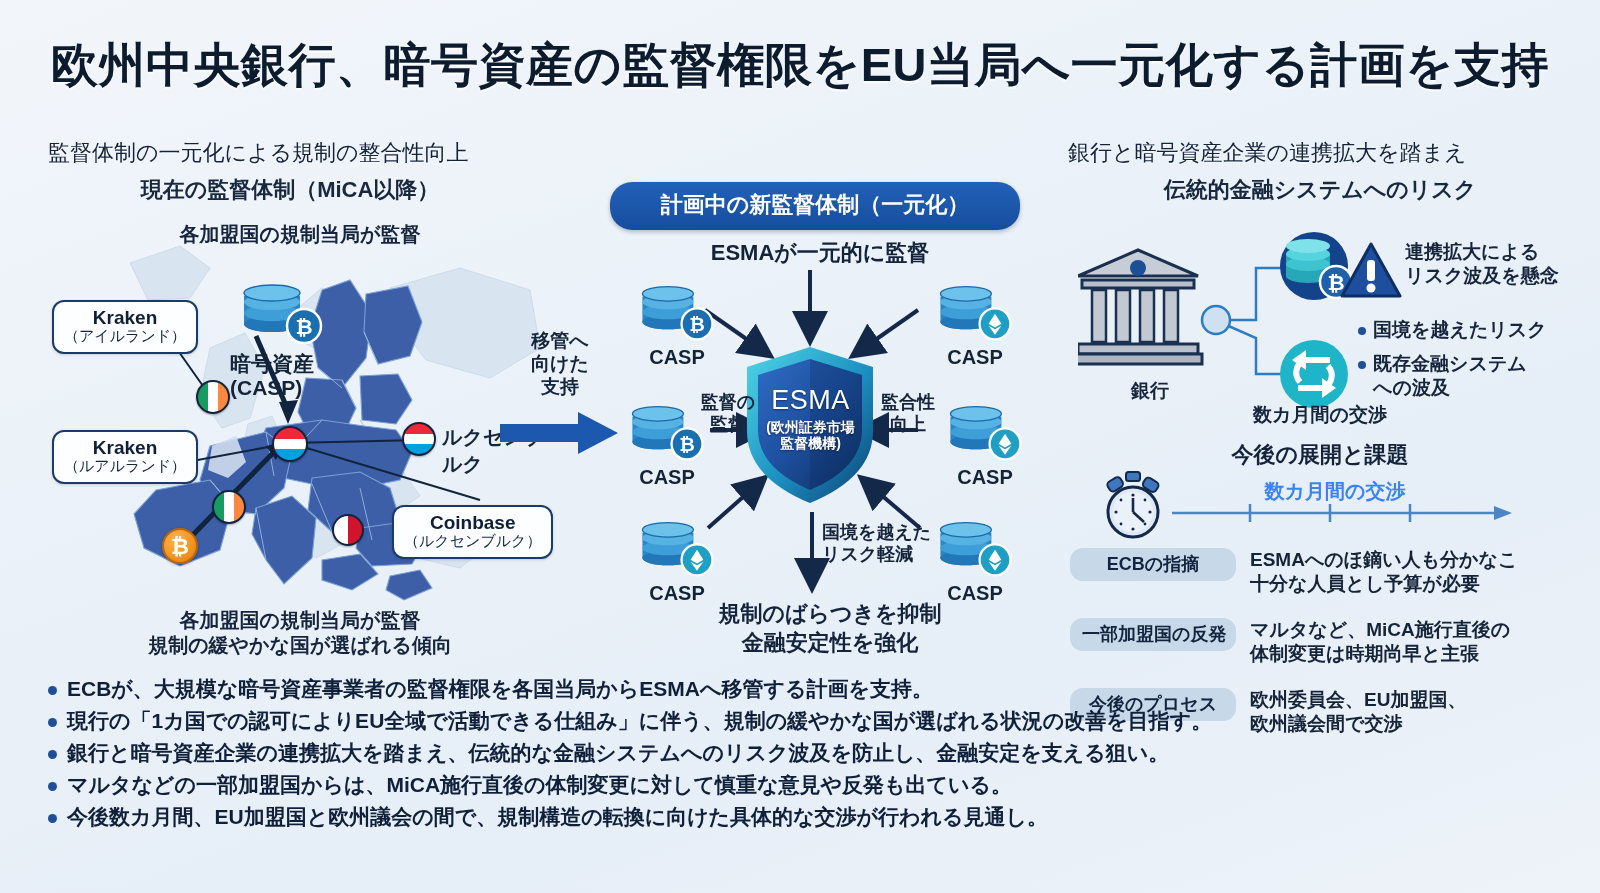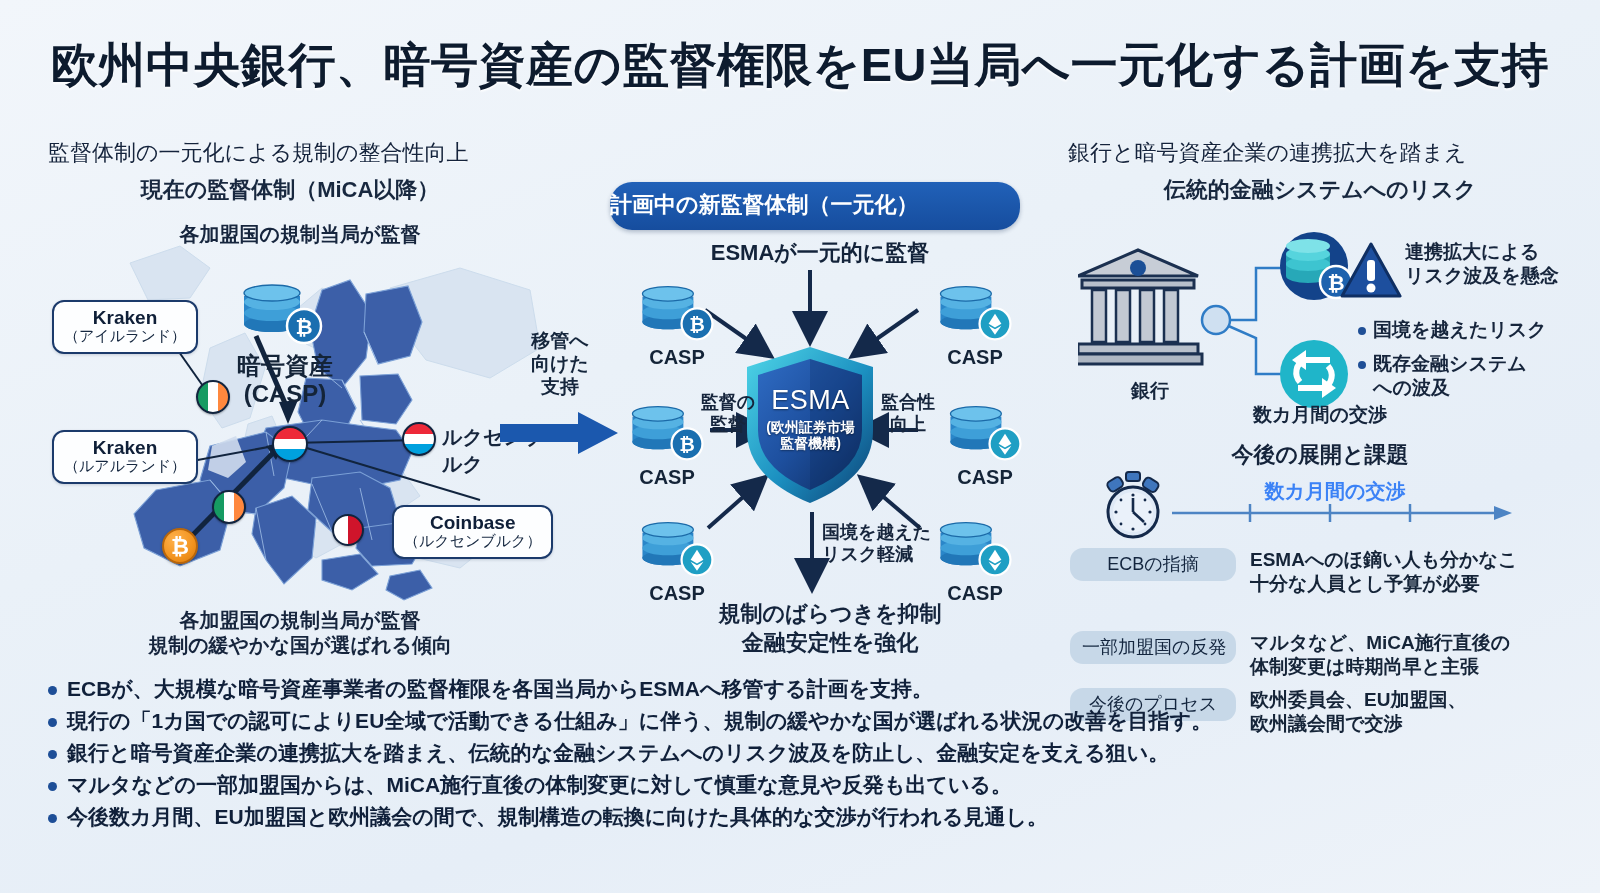--- a/index.html
+++ b/index.html
@@ -84,21 +84,21 @@
     position: absolute; left: 0; top: 0; width: 120px; text-align: center;
     font-size: 19px; font-weight: bold; line-height: 1.2; color: #15263c;
   }
 
   
   #center-panel { left: 600px; top: 130px; width: 460px; height: 540px; }
   .pill-head {
     position: absolute; left: 10px; top: 52px; width: 410px;
     background: linear-gradient(180deg, #2161b8 0%, #164d9e 100%);
     color: #fff; border-radius: 22px;
-    font-size: 22px; font-weight: bold; text-align: left;
+    font-size: 22px; font-weight: bold; text-align: center;
     padding: 8px 0 10px;
     box-shadow: 0 2px 4px rgba(16,40,80,.28);
   }
   .shield-label-top {
     position: absolute; left: 30px; top: 108px; width: 380px;
     text-align: center; font-size: 22px; font-weight: bold; color: #13233a;
   }
   .shield-wrap { position: absolute; left: 143px; top: 215px; width: 135px; height: 160px; }
   .shield-text {
     position: absolute; left: 0; top: 40px; width: 135px; text-align: center;
@@ -133,21 +133,21 @@
   .icon-cap { position: absolute; text-align: center; font-size: 19px; font-weight: bold; color: #15253c; }
 
   .tl-title { position: absolute; left: 0; top: 310px; width: 520px; text-align: center;
               font-size: 22px; font-weight: bold; color: #14233a; }
   .tl-sub   { position: absolute; left: 110px; top: 348px; width: 330px; text-align: center;
               font-size: 20px; font-weight: bold; color: #3b82f6; }
 
   .row { position: absolute; display: flex; align-items: flex-start; }
   .row .tag {
     background: #c7d8e8; color: #13253e; border-radius: 13px;
-    font-size: 18px; font-weight: normal; padding: 4px 12px 5px;
+    font-size: 18px; font-weight: bold; padding: 4px 12px 5px;
     white-space: nowrap; flex: 0 0 auto; text-align: center;
   }
   .row .val { font-size: 19px; font-weight: bold; line-height: 1.25; color: #152438;
               margin-left: 14px; }
 
   
   #points { position: absolute; left: 42px; top: 672px; width: 1500px; }
   #points .p-title { font-size: 25px; font-weight: bold; color: #111f35; margin-bottom: 3px; }
   #points .p-item { display: flex; align-items: flex-start; margin-top: 3px; }
   #points .p-item .bul { width: 9px; height: 9px; border-radius: 50%; background: #1d4e97;
@@ -242,21 +242,21 @@
           <ellipse cx="32" cy="44" rx="28" ry="8" fill="#1f6fb2"></ellipse>
           <rect x="4" y="16" width="56" height="28" fill="#2a86c9"></rect>
           <ellipse cx="32" cy="44" rx="28" ry="8" fill="#2177b8"></ellipse>
           <ellipse cx="32" cy="33" rx="28" ry="8" fill="#3e9fd8"></ellipse>
           <ellipse cx="32" cy="22" rx="28" ry="8" fill="#55b2e3"></ellipse>
           <ellipse cx="32" cy="13" rx="28" ry="8" fill="#6dc2ec" stroke="#1b6aa8" stroke-width="1.4"></ellipse>
         </g>
         <circle cx="64" cy="46" r="17" fill="#1a6fb0" stroke="#fff" stroke-width="2.5"></circle>
         <text x="64" y="54" font-size="21" font-weight="bold" fill="#ffffff" text-anchor="middle" font-family="Liberation Sans, sans-serif">₿</text>
       </svg>
-      <div style="text-align:center; font-size:24px; font-weight:bold; color:#142438; line-height:1.15; margin-top:2px;">
+      <div style="font-size:21px; font-weight:bold; color:#142438; line-height:1.15; margin-top:2px;">
         <div>暗号資産</div>
         <div>(CASP)</div>
       </div>
     </div>
 
     <div class="callout" style="left:12px; top:170px;">
       <div class="c-main">Kraken</div>
       <div class="c-sub">（アイルランド）</div>
     </div>
     <div class="callout" style="left:12px; top:300px;">
@@ -549,21 +549,21 @@
         <line x1="158" y1="6" x2="158" y2="24"></line>
         <line x1="238" y1="6" x2="238" y2="24"></line>
       </g>
     </svg>
 
     <div class="row" style="left:10px; top:418px; width:510px;">
       <span class="tag" style="width:166px;">ECBの指摘</span>
       <span class="val" style="white-space:pre-line;">ESMAへのほ鏑い人も分かなこ
 十分な人員とし予算が必要</span>
     </div>
-    <div class="row" style="left:10px; top:501px; width:510px;">
+    <div class="row" style="left:10px; top:488px; width:510px;">
       <span class="tag" style="width:166px;">一部加盟国の反発</span>
       <span class="val" style="white-space:pre-line;">マルタなど、MiCA施行直後の
 体制変更は時期尚早と主張</span>
     </div>
     <div class="row" style="left:10px; top:558px; width:510px;">
       <span class="tag" style="width:166px;">今後のプロセス</span>
       <span class="val" style="white-space:pre-line;">欧州委員会、EU加盟国、
 欧州議会間で交渉</span>
     </div>
   </div>

